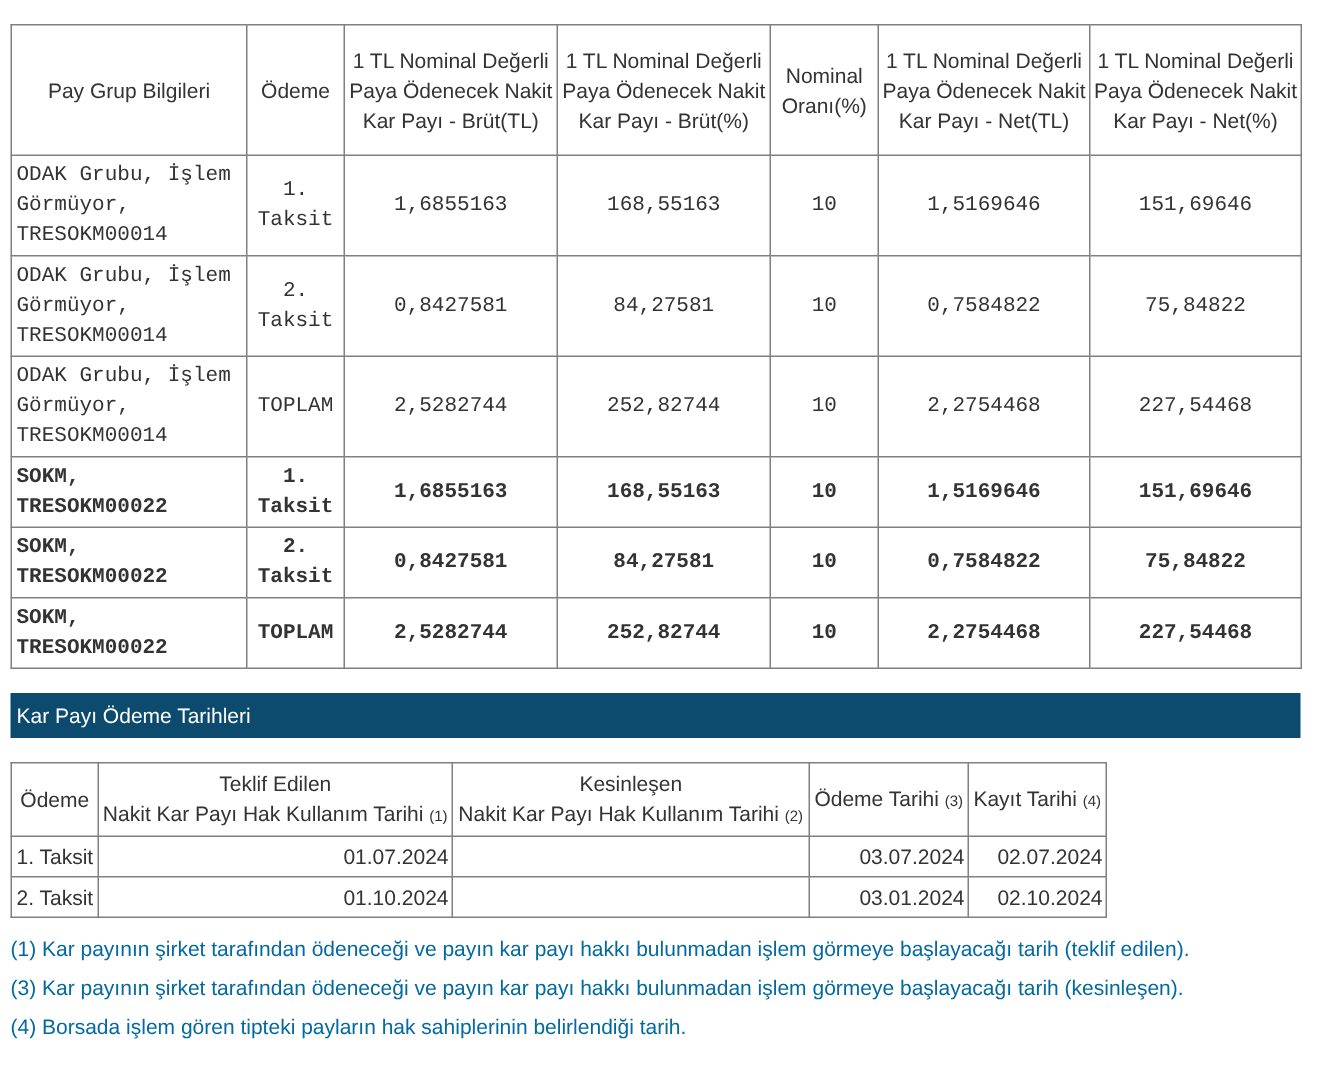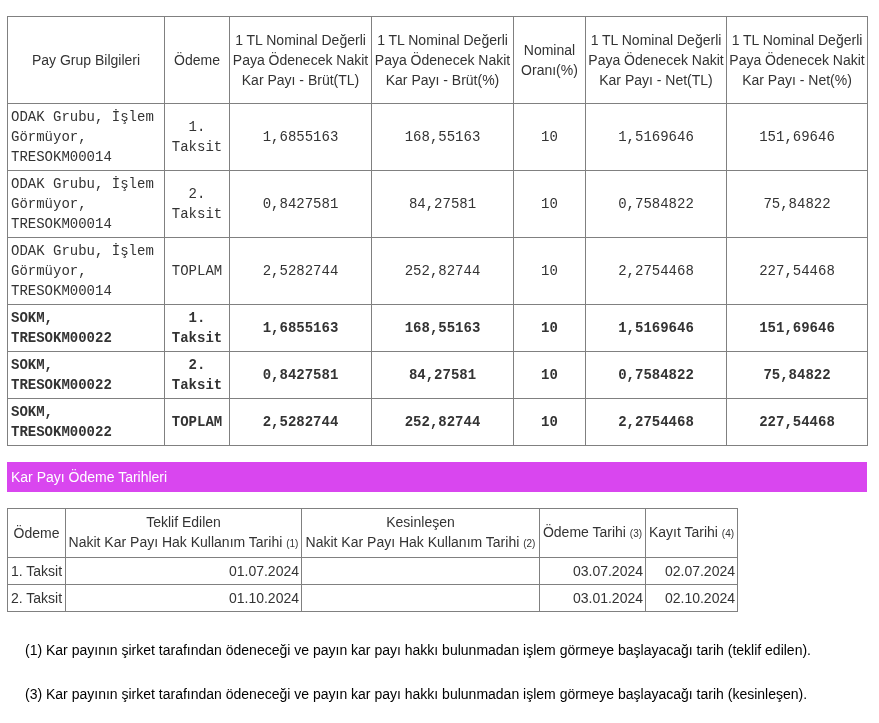--- a/index.html
+++ b/index.html
@@ -23,21 +23,21 @@
     box-sizing: border-box; padding-left: 4px;
   }
 
   #dates-table { position: absolute; left: 7px; top: 508px; table-layout: fixed; }
   #dates-table th { text-align: center; vertical-align: middle; line-height: 20px; height: 48px; padding: 0 2px; }
   #dates-table td { text-align: right; height: 26px; line-height: 20px; }
   #dates-table td.odeme { text-align: left; padding-left: 3px; }
   .sup { font-size: 10px; }
 
   #notes { position: absolute; left: 7px; top: 619px; }
-  #notes p { margin: 18px; line-height: 26px; font-size: 14px; color: #000000; }
+  #notes p { margin: 0; line-height: 26px; font-size: 14px; color: #0369a1; }
 </style>
 </head>
 <body>
 
 <table id="main-table">
   <colgroup>
     <col style="width:157px">
       <col style="width:65px">
       <col style="width:142px">
       <col style="width:142px">
@@ -107,21 +107,21 @@
       <td>TOPLAM</td>
       <td>2,5282744</td>
       <td>252,82744</td>
       <td>10</td>
       <td>2,2754468</td>
       <td>227,54468</td>
     </tr>
   </tbody>
 </table>
 
-<div id="section-bar" style="background: #d946ef;">
+<div id="section-bar" style="background: #0c4a6e;">
   <span>Kar Payı Ödeme Tarihleri</span>
 </div>
 
 <table id="dates-table">
   <colgroup>
     <col style="width:58px">
       <col style="width:236px">
       <col style="width:238px">
       <col style="width:106px">
       <col style="width:92px">
@@ -163,13 +163,14 @@
       <td></td>
       <td>03.01.2024</td>
       <td>02.10.2024</td>
     </tr>
   </tbody>
 </table>
 
 <div id="notes">
   <p>(1) Kar payının şirket tarafından ödeneceği ve payın kar payı hakkı bulunmadan işlem görmeye başlayacağı tarih (teklif edilen).</p>
   <p>(3) Kar payının şirket tarafından ödeneceği ve payın kar payı hakkı bulunmadan işlem görmeye başlayacağı tarih (kesinleşen).</p>
+  <p>(4) Borsada işlem gören tipteki payların hak sahiplerinin belirlendiği tarih.</p>
 </div>
 
 </body></html>

